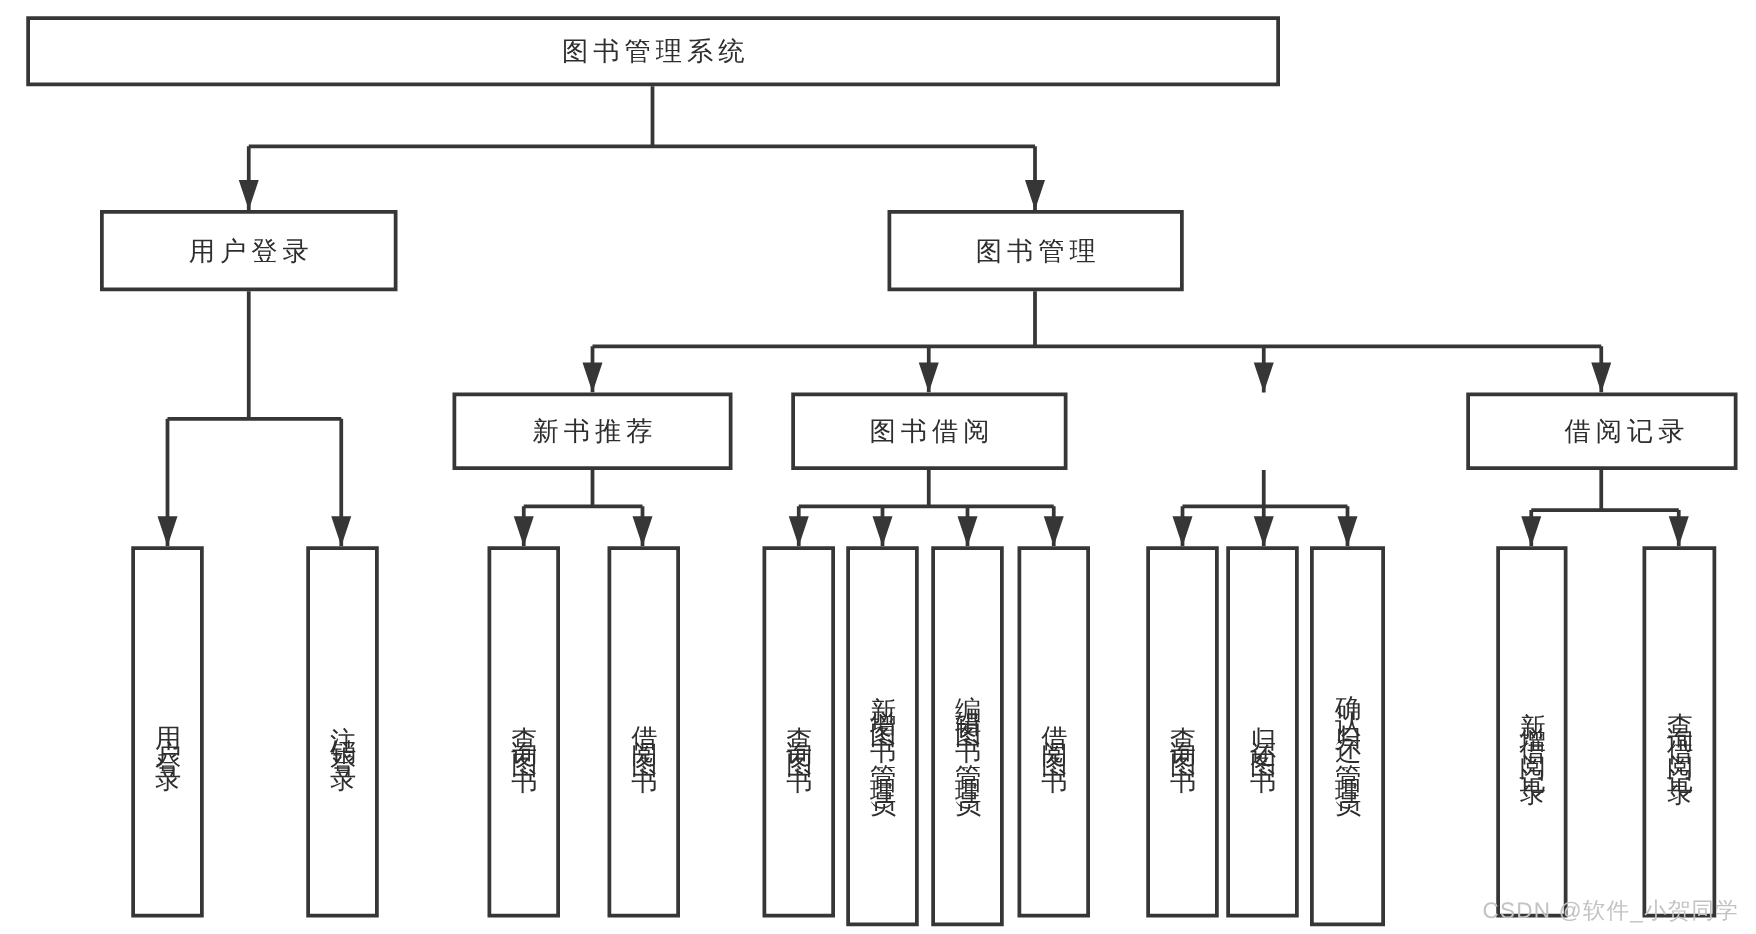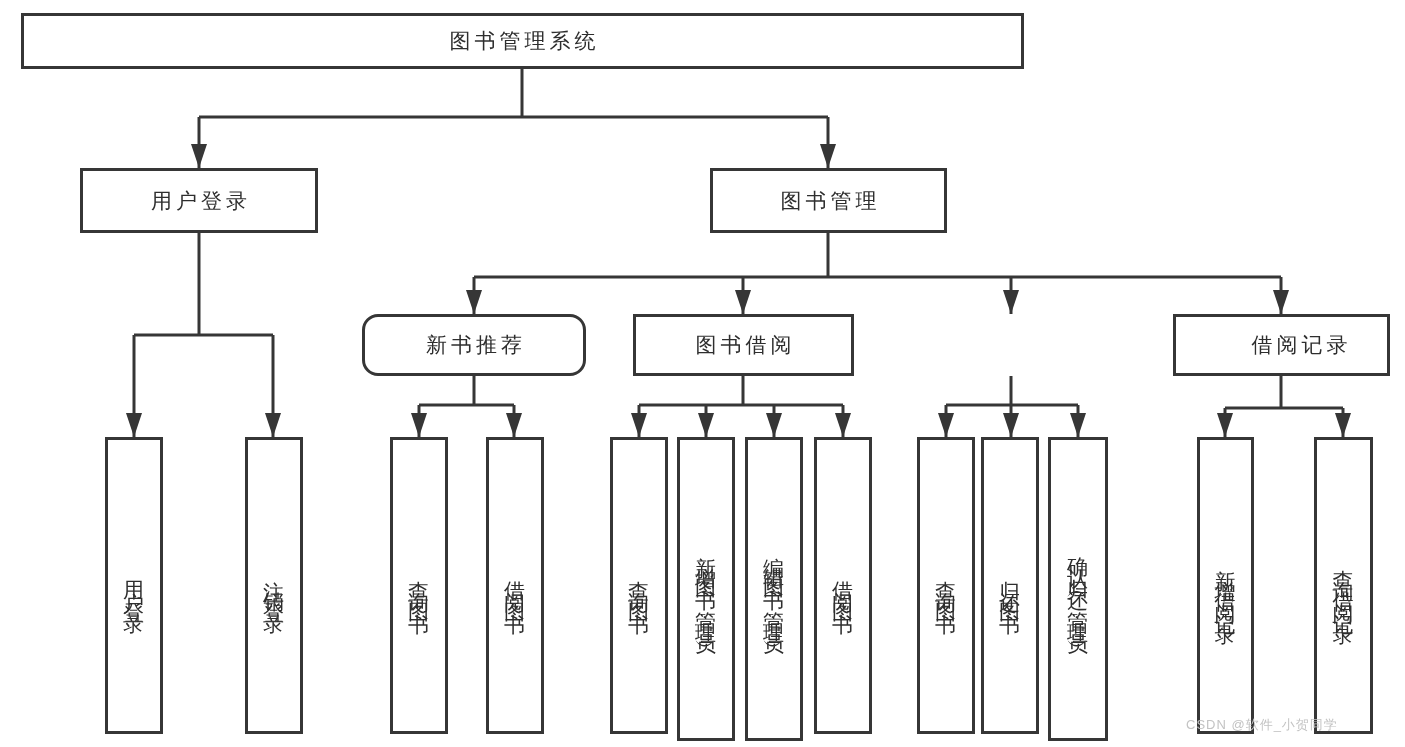--- a/index.html
+++ b/index.html
@@ -30,21 +30,21 @@
   .vlabel{
     writing-mode:vertical-rl;
     text-orientation:mixed;
     font-size:21px;color:#2e2e2e;
     letter-spacing:11px;line-height:1;
     white-space:nowrap;
   }
   .watermark{
     position:absolute;
     left:1186px;top:716px;
-    font-size:13px;
+    font-size:18px;
     color:#c3c3c3;
     letter-spacing:1px;
     white-space:nowrap;
     z-index:5;
   }
 </style>
 </head>
 <body>
 
 <div class="canvas">
@@ -91,21 +91,21 @@
     <span class="hlabel">图书管理系统</span>
   </div>
 
   <div class="hbox" style="left:80px;top:168px;width:238px;height:65px;">
     <span class="hlabel">用户登录</span>
   </div>
   <div class="hbox" style="left:710px;top:168px;width:237px;height:65px;">
     <span class="hlabel">图书管理</span>
   </div>
 
-  <div class="hbox" style="left:362px;top:314px;width:224px;height:62px;border-radius:16px;">
+  <div class="hbox" style="left:362px;top:314px;width:224px;height:62px;">
     <span class="hlabel">新书推荐</span>
   </div>
   <div class="hbox" style="left:633px;top:314px;width:221px;height:62px;font-family:Liberation Serif, serif;">
     <span class="hlabel">图书借阅</span>
   </div>
   <div class="hbox" style="left:1173px;top:314px;width:217px;height:62px;padding-left:36px;">
     <span class="hlabel">借阅记录</span>
   </div>
 
   <div class="vbox" style="left:105px;width:58px;">

